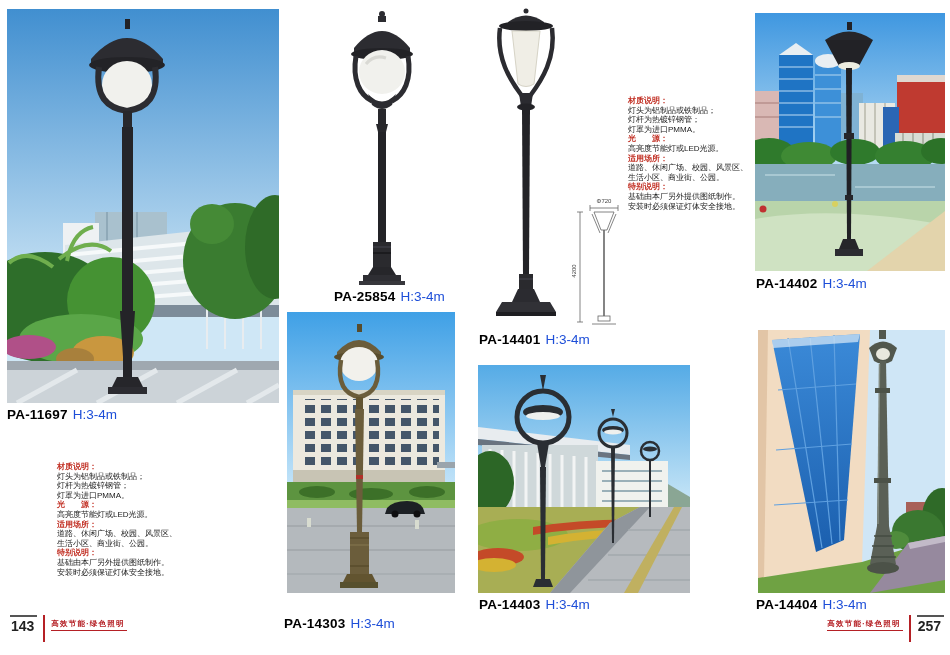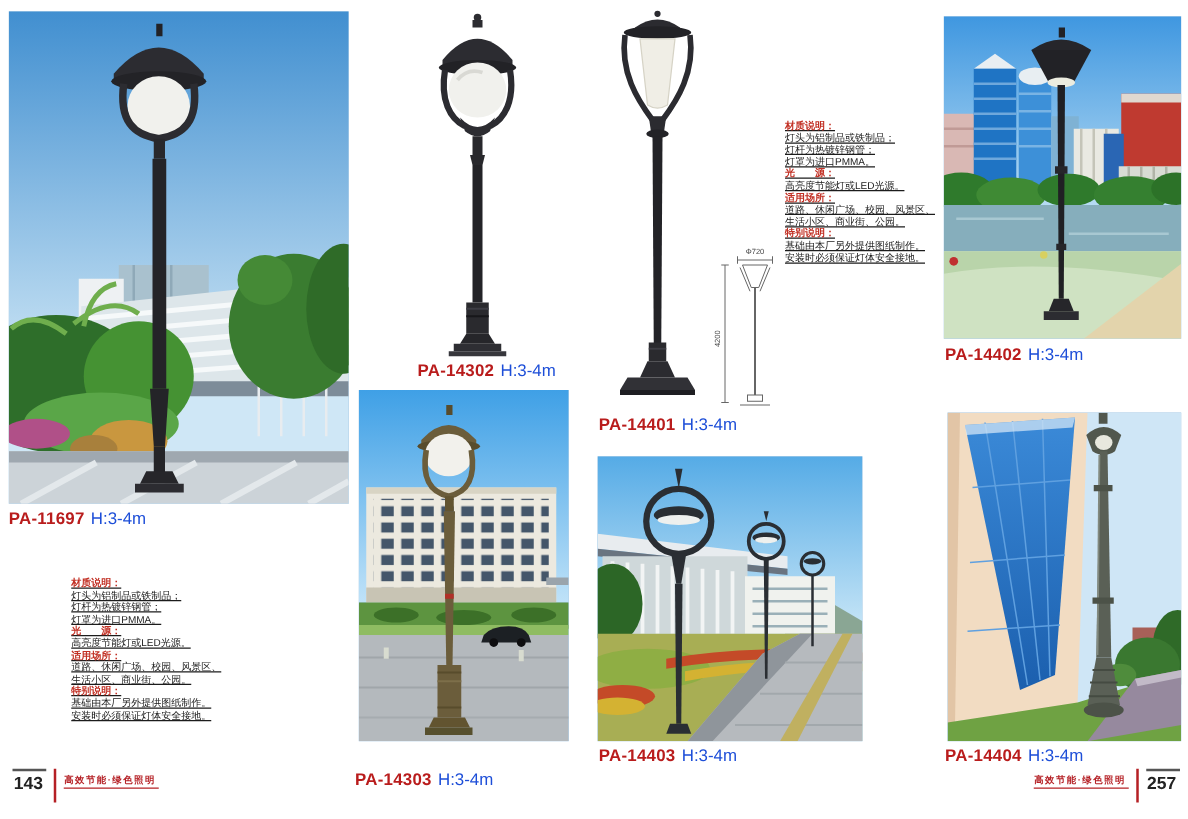--- a/index.html
+++ b/index.html
@@ -1,23 +1,23 @@
 <!DOCTYPE html>
 <html><head>
 <meta charset="utf-8">
 <style>
   html,body{margin:0;padding:0;background:#ffffff;}
   body{width:950px;height:655px;position:relative;overflow:hidden;
        font-family:"Liberation Sans","DejaVu Sans",sans-serif;color:#1c1c1c;}
   .photo{position:absolute;overflow:hidden;background:#9cc4e4;}
   .photo svg{display:block;}
   .caption{position:absolute;white-space:nowrap;font-size:13.5px;}
-  .caption .model{color:#b91c1c;font-weight:bold;letter-spacing:.2px;}
+  .caption .model{color:#000000;font-weight:bold;letter-spacing:.2px;}
   .caption .size{color:#1d4ed8;margin-left:5px;}
-  .specs{position:absolute;white-space:nowrap;font-size:8px;line-height:9.6px;text-decoration:underline;}
+  .specs{position:absolute;white-space:nowrap;font-size:8px;line-height:9.6px;}
   .spec-h{color:#c23024;font-weight:bold;}
   .spec-t{color:#202020;}
   .footer{position:absolute;display:flex;align-items:flex-start;gap:6px;}
   .page-num{font-size:14px;font-weight:bold;color:#222;border-top:2px solid #555;
             padding:1px 3px 0 1px;line-height:16px;}
   .f-divider{width:2px;height:27px;background:#b52025;}
   .slogan{font-size:7.5px;color:#b52025;font-weight:bold;letter-spacing:1.2px;
           border-bottom:1.5px solid #b52025;padding:4px 2px 2px 0;line-height:9px;}
   .product-art{position:absolute;}
 </style>
@@ -118,21 +118,21 @@
     <rect x="36" y="124" width="8" height="110" fill="#232327"></rect>
     <rect x="31" y="234" width="18" height="25" fill="#2a2a2e"></rect>
     <line x1="31" y1="239" x2="49" y2="239" stroke="#3d3d44" stroke-width="1.5"></line>
     <line x1="31" y1="245" x2="49" y2="245" stroke="#17171a" stroke-width="1.5"></line>
     <polygon points="31,259 49,259 54,267 26,267" fill="#26262a"></polygon>
     <rect x="21" y="267" width="38" height="6" fill="#2e2e33"></rect>
     <rect x="17" y="273" width="46" height="4" fill="#37373c"></rect>
   </svg>
 </div>
 <div class="caption" style="left:334px;top:289px;">
-  <span class="model">PA-14302</span><span class="size">H:3-4m</span>
+  <span class="model">PA-25854</span><span class="size">H:3-4m</span>
 </div>
 
 <div class="product-art" style="left:488px;top:6px;">
   <svg width="76" height="322" viewBox="0 0 76 322">
     <circle cx="38" cy="5" r="2.5" fill="#2b2b30"></circle>
     <path d="M20 16 Q38 3 56 16 L56 20 L20 20 Z" fill="#2b2b30"></path>
     <ellipse cx="38" cy="20" rx="27" ry="5" fill="#222226"></ellipse>
     <path d="M24 25 L52 25 L46 78 Q38 83 30 78 Z" fill="#f0eee6" stroke="#d6d3c6" stroke-width="1"></path>
     <path d="M12 22 C8 52 22 74 34 90" stroke="#2b2b30" stroke-width="4.5" fill="none"></path>
     <path d="M64 22 C68 52 54 74 42 90" stroke="#2b2b30" stroke-width="4.5" fill="none"></path>

